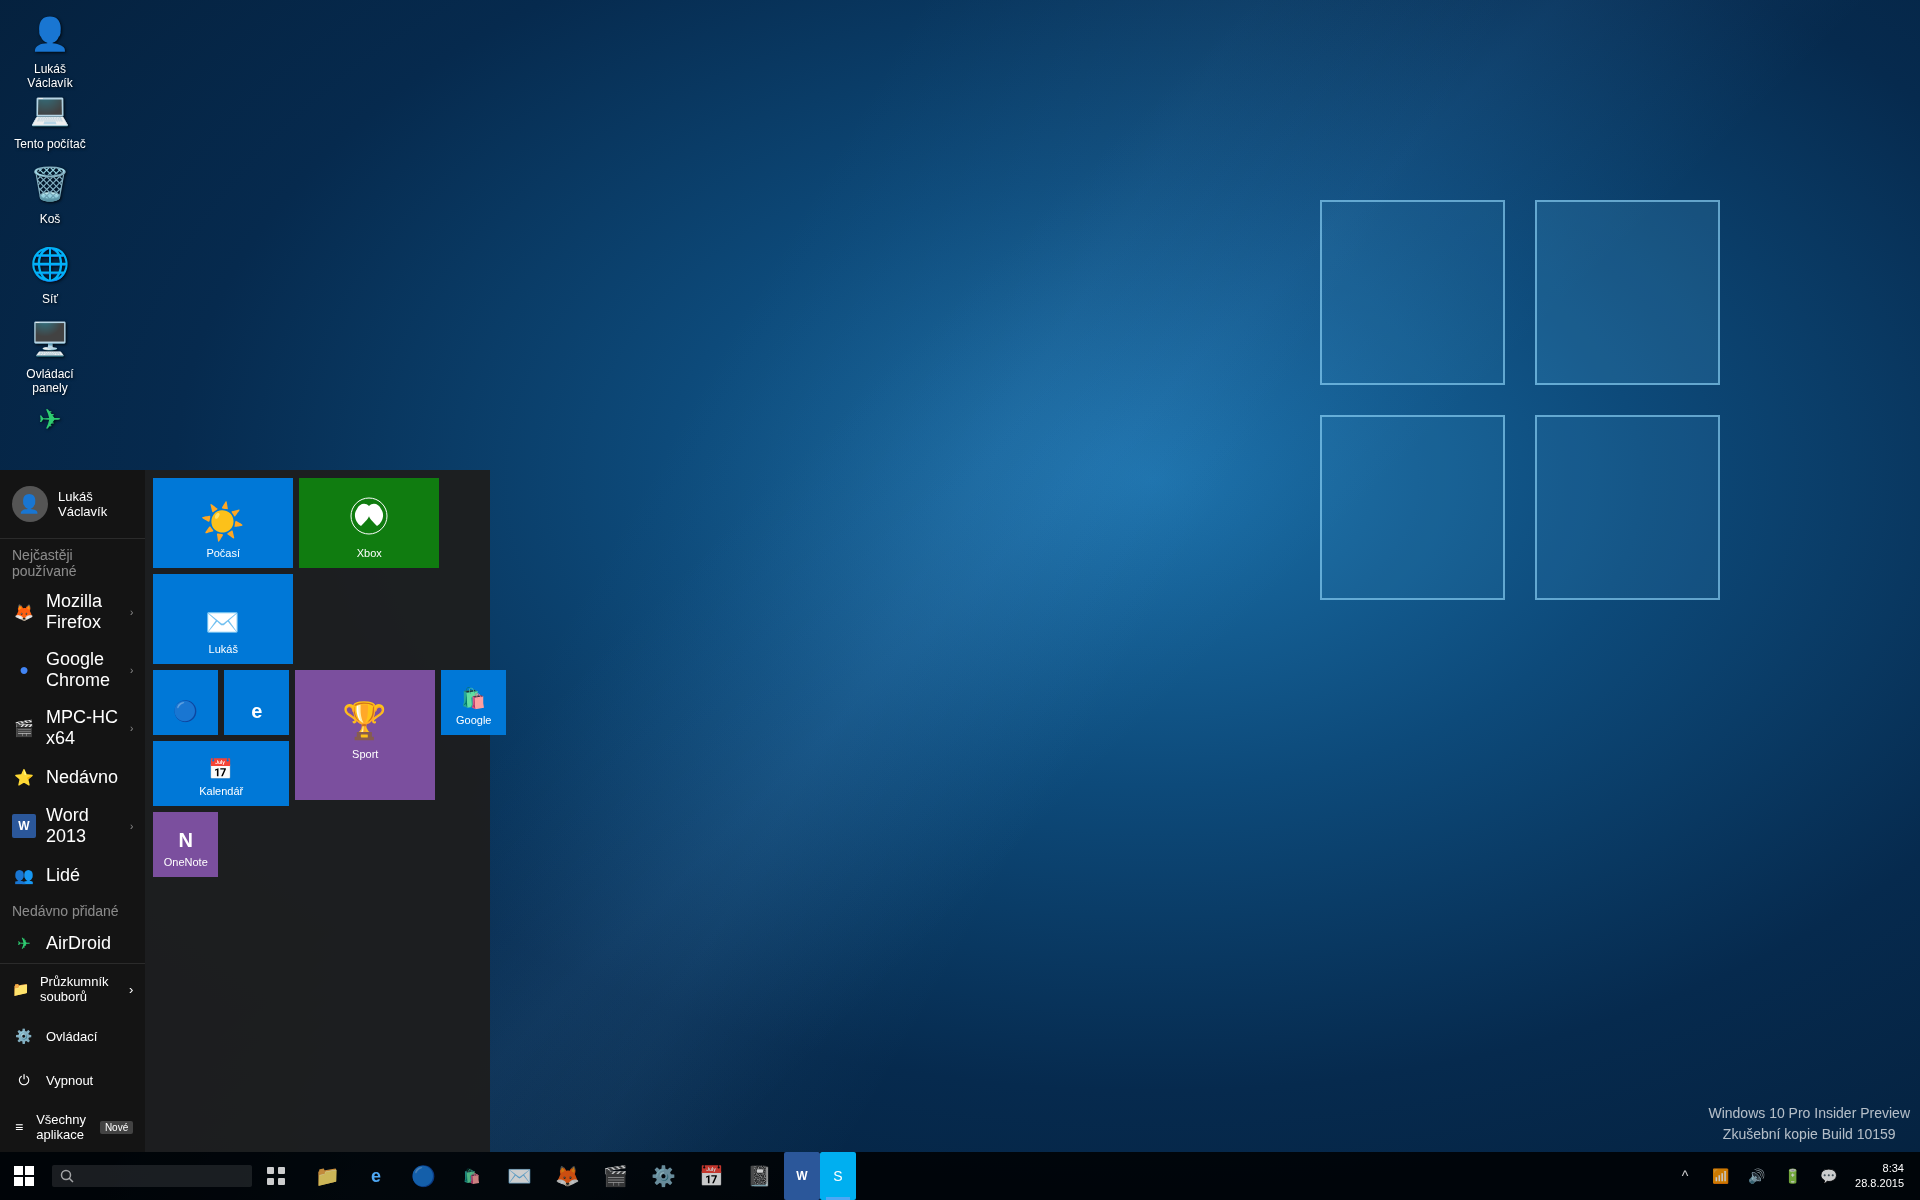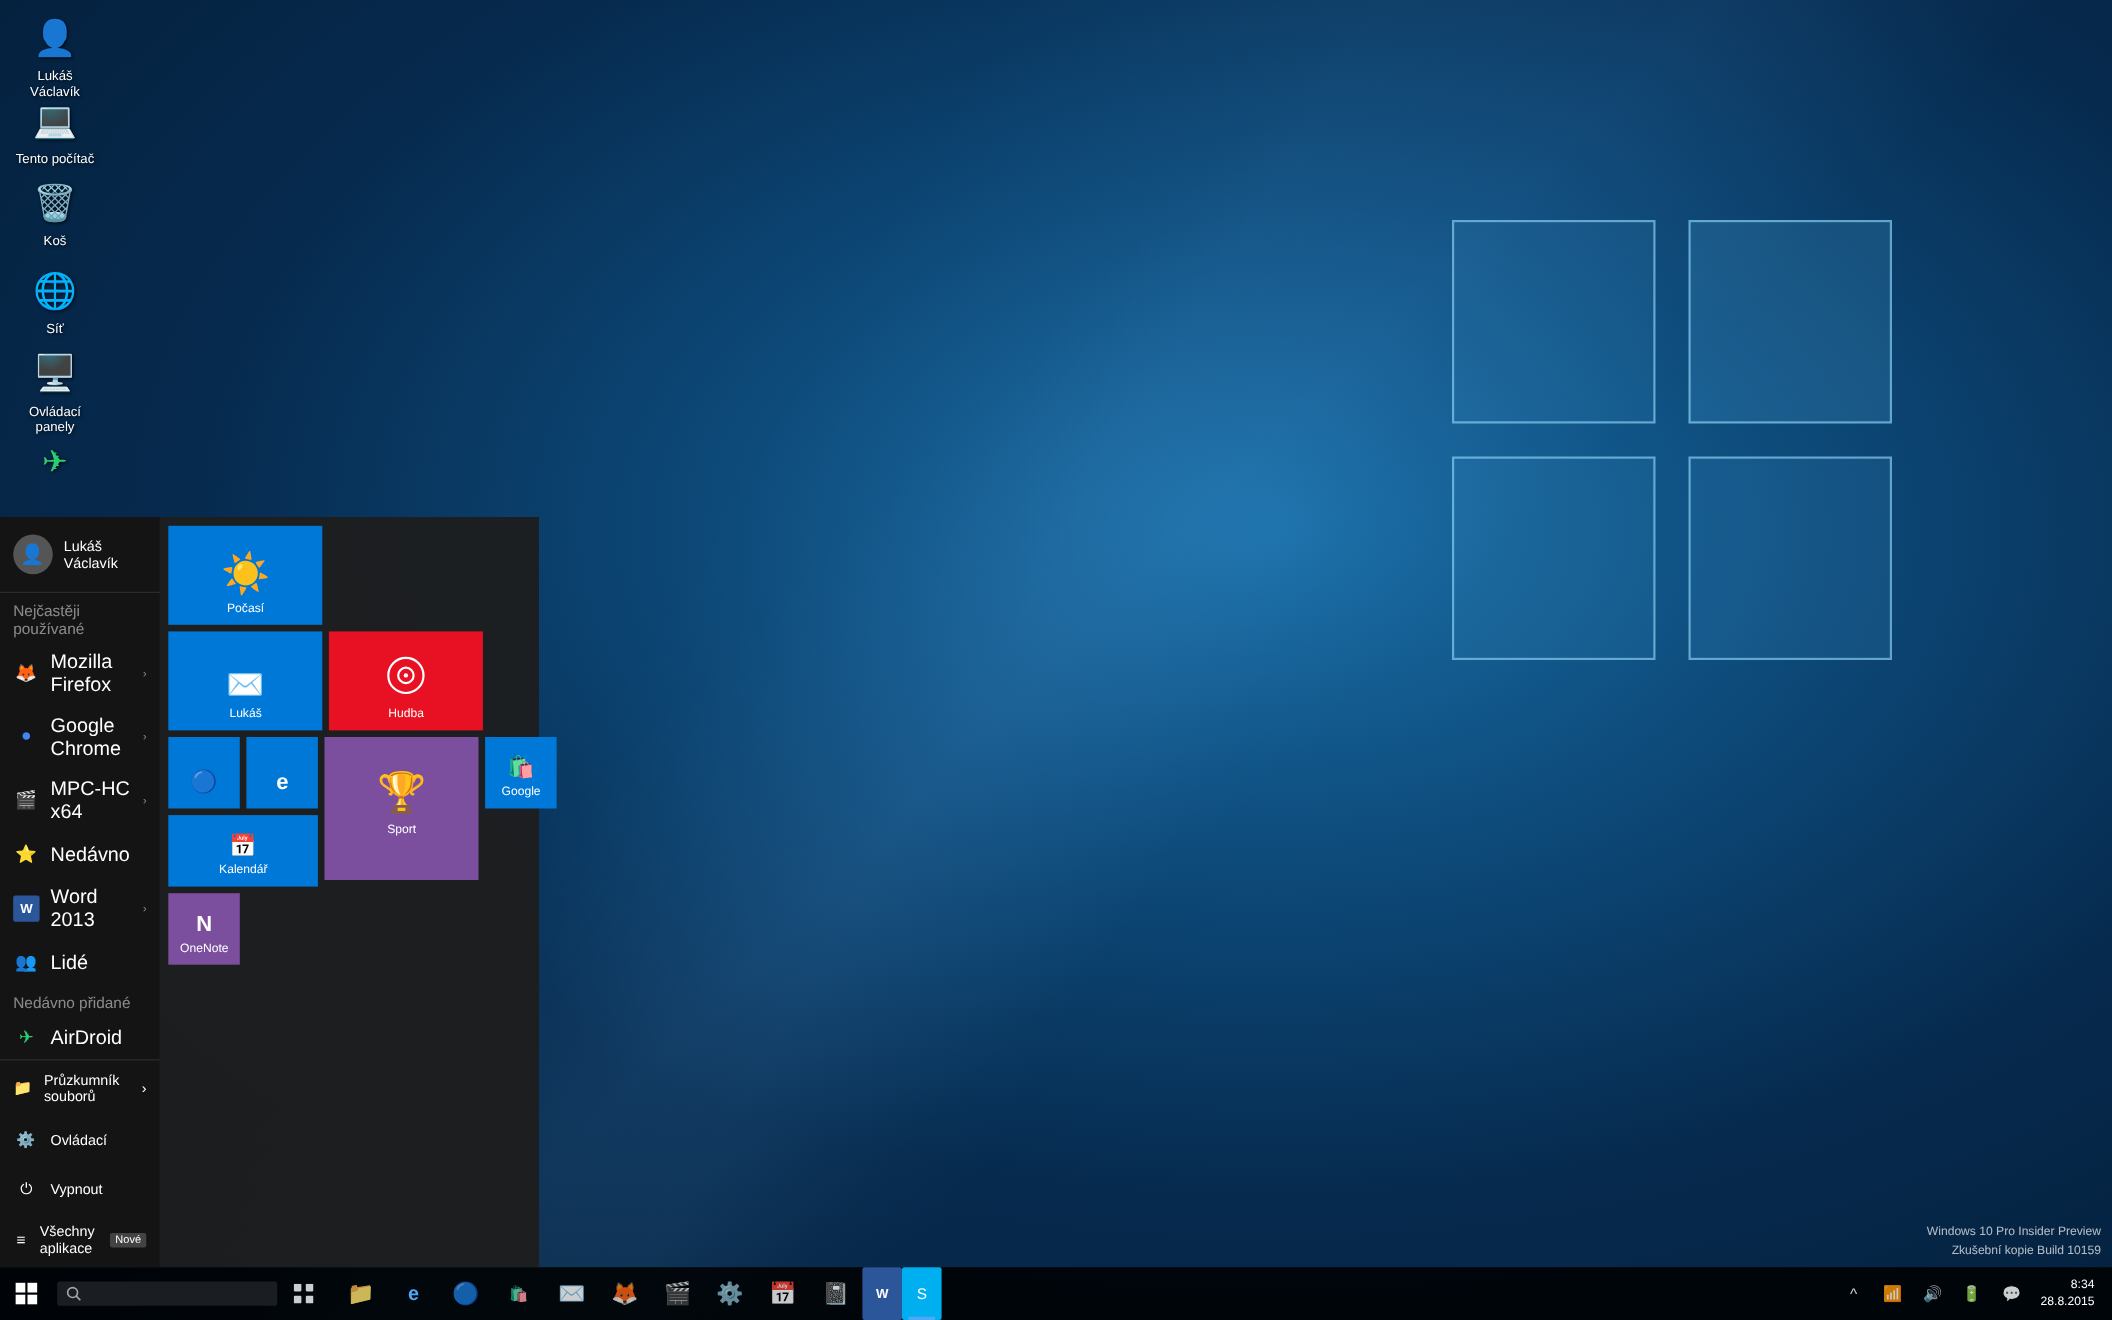--- a/index.html
+++ b/index.html
@@ -169,23 +169,23 @@
       color: white;
       font-size: 11px;
       line-height: 1.4;
       padding: 0 8px;
       cursor: default;
     }
     .win10-info {
       position: absolute;
       bottom: 55px;
       right: 10px;
-      text-align: right;
+      text-align: center;
       color: rgba(255,255,255,0.7);
-      font-size: 11px;
+      font-size: 14px;
       line-height: 1.5;
     }
 
     
     .start-menu {
       position: absolute;
       bottom: 48px;
       left: 0;
       width: 490px;
       background: rgba(30,30,30,0.95);
@@ -495,36 +495,35 @@
       </div>
     </div>
 
     <div class="start-right">
 
       <div class="tiles-row">
         <div class="tile tile-pocasi">
           <div class="tile-icon">☀️</div>
           <div class="tile-label">Počasí</div>
         </div>
+        <div class="tile tile-xbox">
+          <div class="tile-icon">
+            <svg width="40" height="40" viewBox="0 0 40 40" fill="white">
+              <circle cx="20" cy="20" r="18" stroke="white" stroke-width="1" fill="none"></circle>
+              <path d="M8 13 C10 8, 16 6, 20 10 C24 6, 30 8, 32 13 C36 18, 34 26, 28 30 C24 26, 20 22, 20 20 C20 22, 16 26, 12 30 C6 26, 4 18, 8 13Z" fill="white"></path>
+            </svg>
+          </div>
+          <div class="tile-label">Xbox</div>
+        </div>
       </div>
 
       <div class="tiles-row">
         <div class="tile tile-posta">
           <div class="tile-icon">✉️</div>
           <div class="tile-label">Lukáš</div>
-        </div>
-        <div class="tile tile-hudba">
-          <div class="tile-icon">
-            <svg width="36" height="36" viewBox="0 0 36 36" fill="white">
-              <circle cx="18" cy="18" r="16" fill="none" stroke="white" stroke-width="2"></circle>
-              <circle cx="18" cy="18" r="7" fill="none" stroke="white" stroke-width="2"></circle>
-              <circle cx="18" cy="18" r="2" fill="white"></circle>
-            </svg>
-          </div>
-          <div class="tile-label">Hudba</div>
         </div>
       </div>
 
       <div class="tiles-row">
 
         <div style="display:flex;flex-direction:column;gap:6px;">
           <div class="tiles-row">
             <div class="tile tile-small1" style="background:#0078d7;">
               <div class="tile-icon" style="font-size:20px;">🔵</div>
               <div class="tile-label"></div>

